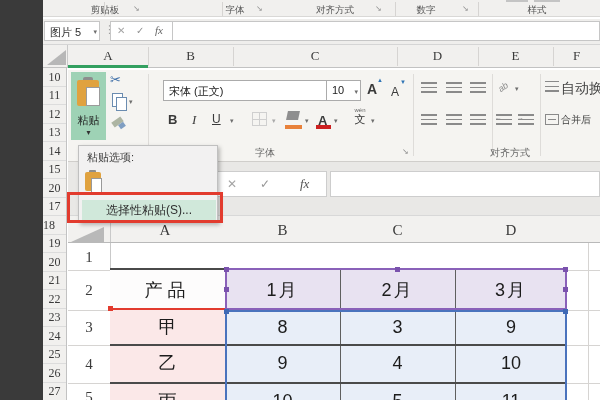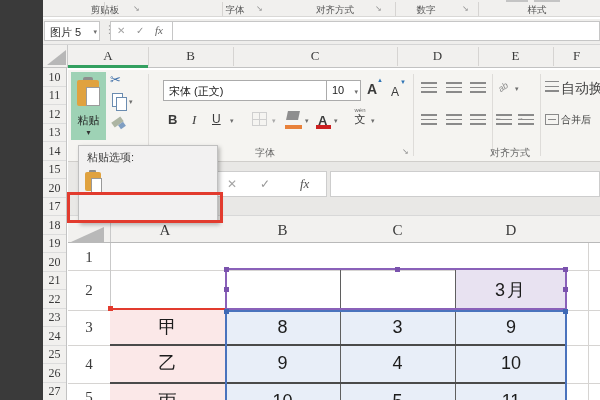--- a/index.html
+++ b/index.html
@@ -76,21 +76,21 @@
 
   <div class="abs" style="left:43px;top:68px;width:24px;height:332px;background:#f1f0ee;border-right:1px solid #c2c2c2;box-sizing:border-box;overflow:hidden;">
     <div class="serif" style="position:absolute;top:0px;width:23px;height:18px;text-align:center;font-size:12px;color:#3a3a3a;border-bottom:1px solid #dcdcdc;line-height:18px;">10</div>
     <div class="serif" style="position:absolute;top:18px;width:23px;height:18px;text-align:center;font-size:12px;color:#3a3a3a;border-bottom:1px solid #dcdcdc;line-height:18px;">11</div>
     <div class="serif" style="position:absolute;top:37px;width:23px;height:18px;text-align:center;font-size:12px;color:#3a3a3a;border-bottom:1px solid #dcdcdc;line-height:18px;">12</div>
     <div class="serif" style="position:absolute;top:55px;width:23px;height:18px;text-align:center;font-size:12px;color:#3a3a3a;border-bottom:1px solid #dcdcdc;line-height:18px;">13</div>
     <div class="serif" style="position:absolute;top:74px;width:23px;height:18px;text-align:center;font-size:12px;color:#3a3a3a;border-bottom:1px solid #dcdcdc;line-height:18px;">14</div>
     <div class="serif" style="position:absolute;top:92px;width:23px;height:18px;text-align:center;font-size:12px;color:#3a3a3a;border-bottom:1px solid #dcdcdc;line-height:18px;">15</div>
     <div class="serif" style="position:absolute;top:111px;width:23px;height:18px;text-align:center;font-size:12px;color:#3a3a3a;border-bottom:1px solid #dcdcdc;line-height:18px;">20</div>
     <div class="serif" style="position:absolute;top:129px;width:23px;height:18px;text-align:center;font-size:12px;color:#3a3a3a;border-bottom:1px solid #dcdcdc;line-height:18px;">17</div>
-    <div class="serif" style="position:absolute;top:148px;width:23px;height:18px;text-align:center;font-size:12px;color:#3a3a3a;border-bottom:1px solid #dcdcdc;line-height:18px;">18</div>
+    <div class="serif" style="position:absolute;top:148px;width:23px;height:18px;text-align:left;font-size:12px;color:#3a3a3a;border-bottom:1px solid #dcdcdc;line-height:18px;">18</div>
     <div class="serif" style="position:absolute;top:166px;width:23px;height:18px;text-align:center;font-size:12px;color:#3a3a3a;border-bottom:1px solid #dcdcdc;line-height:18px;">19</div>
     <div class="serif" style="position:absolute;top:185px;width:23px;height:18px;text-align:center;font-size:12px;color:#3a3a3a;border-bottom:1px solid #dcdcdc;line-height:18px;">20</div>
     <div class="serif" style="position:absolute;top:203px;width:23px;height:18px;text-align:center;font-size:12px;color:#3a3a3a;border-bottom:1px solid #dcdcdc;line-height:18px;">21</div>
     <div class="serif" style="position:absolute;top:222px;width:23px;height:18px;text-align:center;font-size:12px;color:#3a3a3a;border-bottom:1px solid #dcdcdc;line-height:18px;">22</div>
     <div class="serif" style="position:absolute;top:240px;width:23px;height:18px;text-align:center;font-size:12px;color:#3a3a3a;border-bottom:1px solid #dcdcdc;line-height:18px;">23</div>
     <div class="serif" style="position:absolute;top:259px;width:23px;height:18px;text-align:center;font-size:12px;color:#3a3a3a;border-bottom:1px solid #dcdcdc;line-height:18px;">24</div>
     <div class="serif" style="position:absolute;top:277px;width:23px;height:18px;text-align:center;font-size:12px;color:#3a3a3a;border-bottom:1px solid #dcdcdc;line-height:18px;">25</div>
     <div class="serif" style="position:absolute;top:296px;width:23px;height:18px;text-align:center;font-size:12px;color:#3a3a3a;border-bottom:1px solid #dcdcdc;line-height:18px;">26</div>
     <div class="serif" style="position:absolute;top:314px;width:23px;height:18px;text-align:center;font-size:12px;color:#3a3a3a;border-bottom:1px solid #dcdcdc;line-height:18px;">27</div>
   </div>
@@ -211,20 +211,23 @@
     <div class="abs vline" style="left:42px;top:0;height:157px;background:#c9c9c9;"></div>
     <div class="abs vline" style="left:520px;top:0;height:157px;"></div>
 
     <div class="serif abs" style="left:2px;top:6px;width:38px;text-align:center;font-size:15px;color:#3a3a3a;">1</div>
     <div class="serif abs" style="left:2px;top:39px;width:38px;text-align:center;font-size:15px;color:#3a3a3a;">2</div>
     <div class="serif abs" style="left:2px;top:76px;width:38px;text-align:center;font-size:15px;color:#3a3a3a;">3</div>
     <div class="serif abs" style="left:2px;top:113px;width:38px;text-align:center;font-size:15px;color:#3a3a3a;">4</div>
     <div class="serif abs" style="left:2px;top:146px;width:38px;text-align:center;font-size:15px;color:#3a3a3a;">5</div>
 
 
+    <div class="abs cellC" style="left:42px;top:25px;width:115px;height:42px;background:#fdfcfc;border-top:2px solid #4a4a4a;font-size:18px;letter-spacing:5px;line-height:40px;">产品</div>
+    <div class="abs cellC" style="left:157px;top:25px;width:115px;height:42px;background:#e8e2f1;font-size:18px;letter-spacing:2px;line-height:44px;">1月</div>
+    <div class="abs cellC" style="left:272px;top:25px;width:115px;height:42px;background:#e8e2f1;font-size:18px;letter-spacing:2px;line-height:44px;">2月</div>
     <div class="abs cellC" style="left:387px;top:25px;width:112px;height:42px;background:#e8e2f1;font-size:18px;letter-spacing:2px;line-height:44px;">3月</div>
 
     <div class="abs cellC" style="left:42px;top:67px;width:115px;height:35px;background:#fbe8e8;font-size:18px;line-height:34px;">甲</div>
     <div class="abs cellC" style="left:157px;top:67px;width:115px;height:35px;background:#e8eef8;font-size:18px;line-height:34px;">8</div>
     <div class="abs cellC" style="left:272px;top:67px;width:115px;height:35px;background:#e8eef8;font-size:18px;line-height:34px;">3</div>
     <div class="abs cellC" style="left:387px;top:67px;width:112px;height:35px;background:#e8eef8;font-size:18px;line-height:34px;">9</div>
 
     <div class="abs cellC" style="left:42px;top:102px;width:115px;height:38px;background:#fbe8e8;font-size:18px;line-height:37px;">乙</div>
     <div class="abs cellC" style="left:157px;top:102px;width:115px;height:38px;background:#e8eef8;font-size:18px;line-height:37px;">9</div>
     <div class="abs cellC" style="left:272px;top:102px;width:115px;height:38px;background:#e8eef8;font-size:18px;line-height:37px;">4</div>
@@ -257,18 +260,21 @@
     </div>
   </div>
 
   <div class="abs" style="left:78px;top:145px;width:140px;height:78px;background:#f2f1f1;border:1px solid #c0c0c0;box-sizing:border-box;box-shadow:2px 2px 4px rgba(0,0,0,0.25);z-index:30;">
     <div style="position:absolute;left:8px;top:4px;font-size:11px;color:#3f3f3f;">粘贴选项:</div>
     <div>
       <div class="abs" style="left:10px;top:24px;width:7px;height:4px;background:#8d8d8d;border-radius:1px;"></div>
       <div class="abs" style="left:6px;top:26px;width:16px;height:19px;background:#e0a23f;border-radius:2px;"></div>
       <div class="abs" style="left:12px;top:32px;width:11px;height:15px;background:#fff;border:1px solid #999;box-sizing:border-box;"></div>
     </div>
+    <div class="ctr" style="position:absolute;left:3px;top:54px;width:134px;height:20px;background:#d0e8da;">
+      <span style="font-size:12px;color:#2f2f2f;">选择性粘贴(S)...</span>
+    </div>
   </div>
 
   <div class="abs" style="left:67px;top:192px;width:156px;height:31px;border:3px solid #e23b2e;box-sizing:border-box;z-index:40;"></div>
 
 
 </div>
 
 </body></html>

